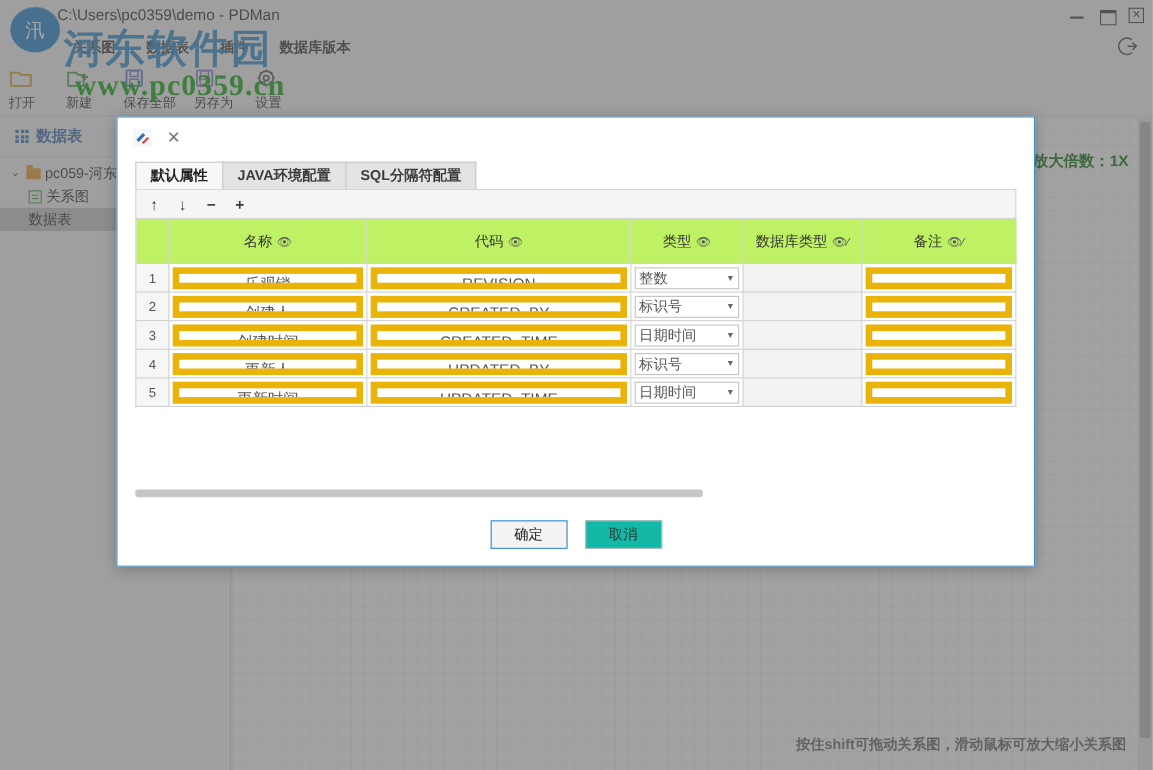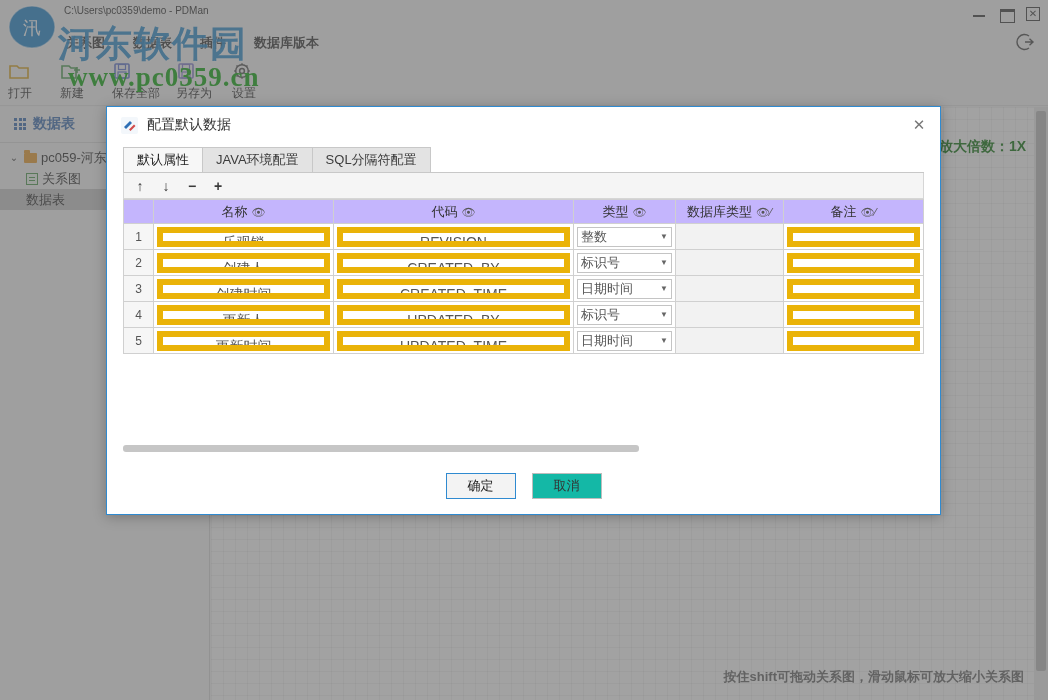--- a/index.html
+++ b/index.html
@@ -26,23 +26,22 @@
   .titlebar {
     position: absolute; top: 0; left: 0; right: 0; height: 30px;
     background: #f4f4f4;
   }
   .app-logo {
     position: absolute; left: 6px; top: 1px;
     width: 52px; height: 52px; z-index: 3;
   }
   .title-text {
     position: absolute; left: 52px; top: 5px;
-    font-size: 10px; color: #3b3b3b;
+    font-size: 14px; color: #3b3b3b;
     white-space: nowrap;
-    margin-left: 12px;
   }
   .win-btns {
     position: absolute; right: 8px; top: 6px;
     display: flex; gap: 12px; align-items: center;
   }
   .win-btn { width: 15px; height: 15px; position: relative; cursor: default; }
   .wb-min::after {
     content:''; position:absolute; left:1px; top:9px; width:12px; height:2px; background:#4a4a4a;
   }
   .wb-max::after {
@@ -203,41 +202,42 @@
     display: flex; height: 26px; flex: none;
     border-bottom: 1px solid #c8c8c8;
     margin-top: 4px;
   }
   .tab {
     display: flex; align-items: center; padding: 0 13px;
     font-size: 13px; color: #3c3c3c;
     border: 1px solid #c8c8c8; border-bottom: none;
     background: #e3e3e3; margin-right: -1px; cursor: default;
     white-space: nowrap;
+    font-weight: bold;
   }
   .tab.active { background: #f7f7f7; color: #222; position: relative; z-index:2; }
 
   
   .mini-tb {
     height: 26px; border: 1px solid #d6d6d6; border-top: none;
     background: #f5f5f5; display: flex; align-items: center;
     gap: 14px; padding-left: 10px; flex: none;
   }
   .mtb-btn {
     font-size: 14px; color: #3a3a3a; cursor: default;
     font-weight: bold; line-height: 1; width: 12px; text-align:center;
   }
 
   
   .tbl-wrap { flex: none; }
   table.grid { border-collapse: collapse; width: 100%; table-layout: fixed; }
   table.grid th {
-    background: #c4b5fd; border: 1px solid #d0d0d0;
+    background: #bef264; border: 1px solid #d0d0d0;
     font-size: 13px; font-weight: normal; color: #333;
-    height: 24px; text-align: center; white-space: nowrap;
+    height: 40px; text-align: center; white-space: nowrap;
   }
   table.grid td {
     border: 1px solid #d0d0d0; height: 26px; padding: 0;
     background: #fff;
   }
   table.grid td.idx {
     background: #f6f6f6; text-align: center; font-size: 12px;
     color: #555; width: 30px;
   }
   table.grid td.ro { background: #f2f2f2; }
@@ -404,21 +404,20 @@
 
 <div id="dim"></div>
 
 <div class="dialog">
   <div class="dlg-title">
     <svg class="dlg-icon" viewBox="0 0 17 17">
       <rect width="17" height="17" rx="2" fill="#f3f7fb"></rect>
       <path d="M3 10 L9 4 L11 6 L5 12z" fill="#2f6fb5"></path>
       <path d="M8 12.5 L13 7.5 L14.5 9 L9.5 14z" fill="#d14b4b"></path>
     </svg>
-    <div class="dlg-title-text">配置默认数据</div>
     <div class="dlg-close">✕</div>
   </div>
 
   <div class="dlg-body">
 
     <div class="tabs">
       <div class="tab active">默认属性</div>
       <div class="tab">JAVA环境配置</div>
       <div class="tab">SQL分隔符配置</div>
     </div>

